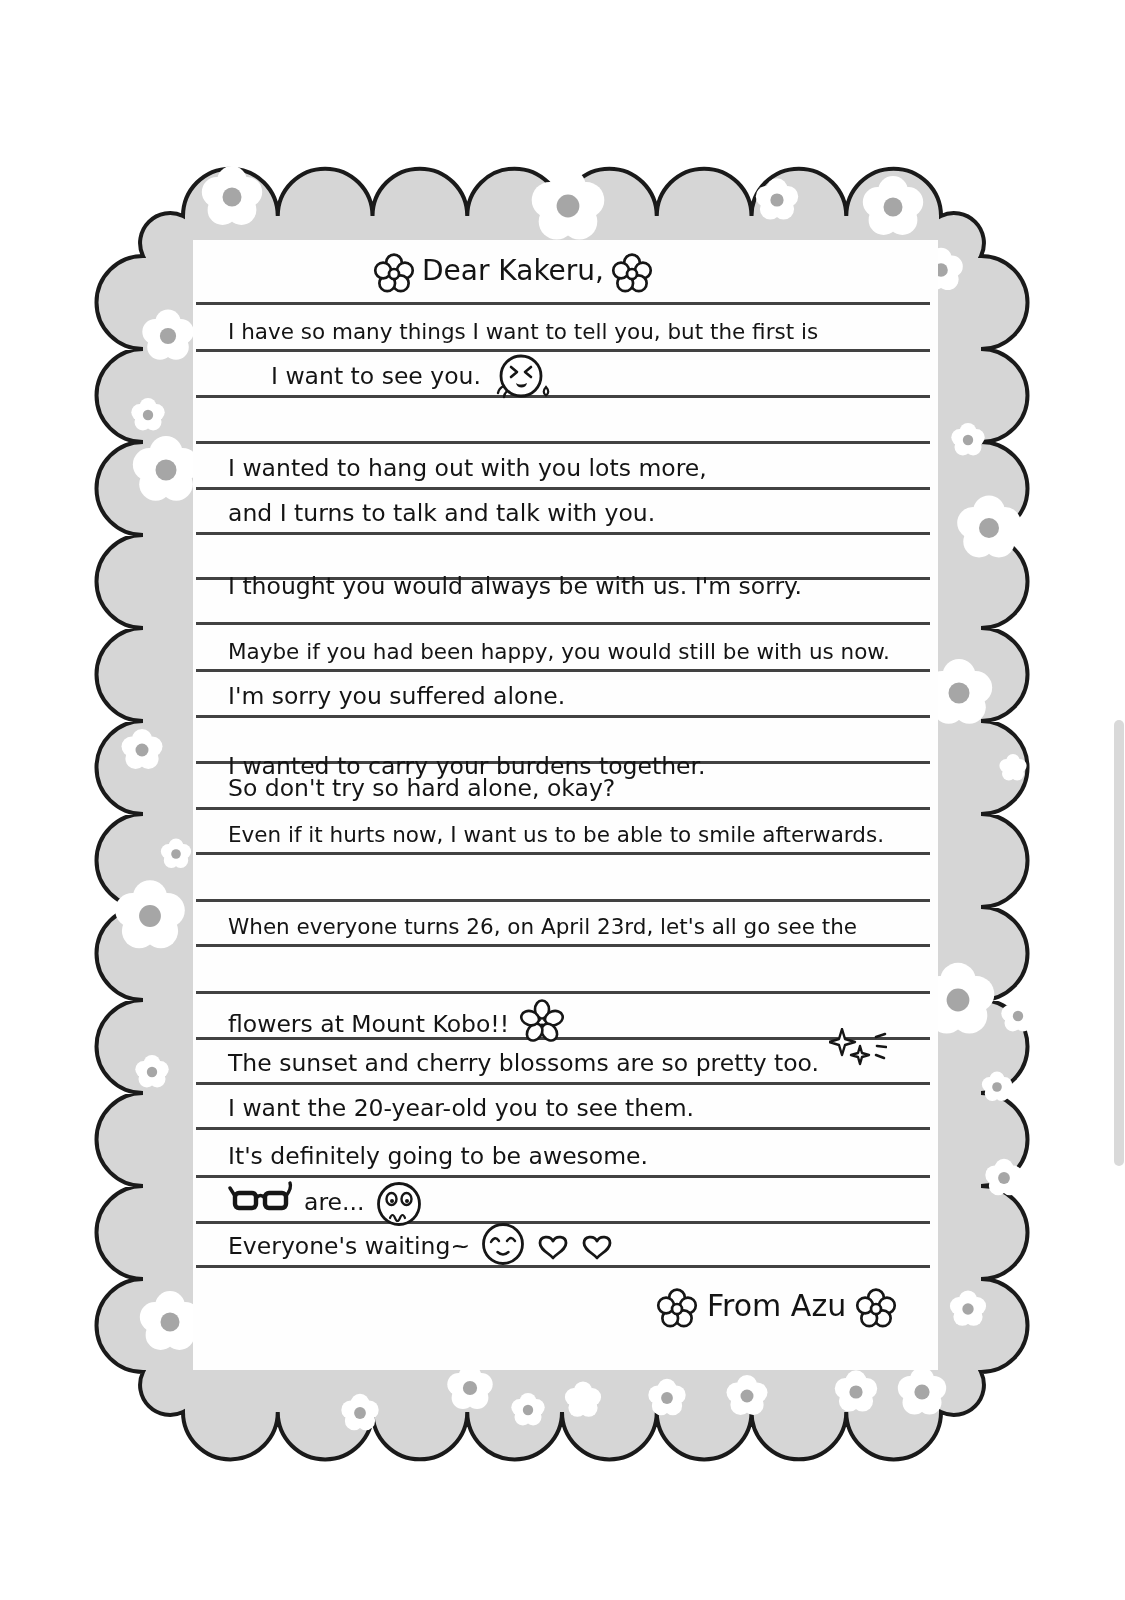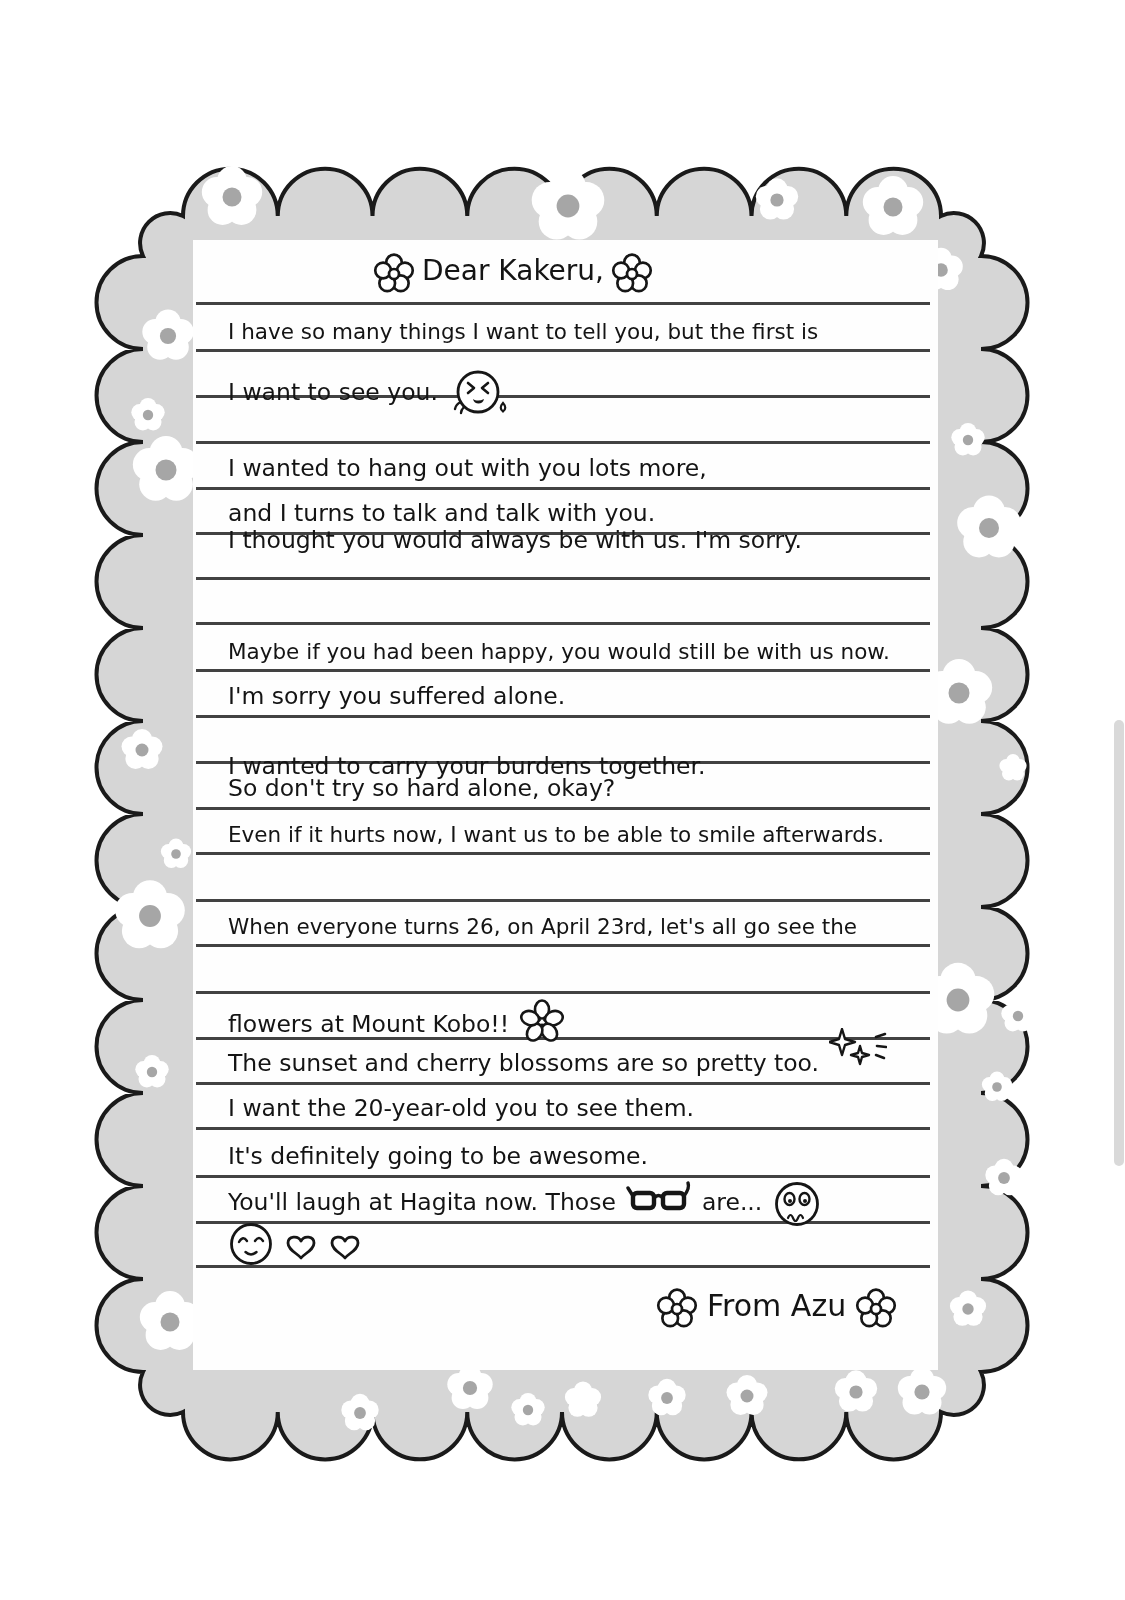--- a/index.html
+++ b/index.html
@@ -344,41 +344,41 @@
             <circle cx="-11.4" cy="-3.7" r="8.2"></circle>
             <circle cx="0" cy="0" r="5.2"></circle>
           </g>
         </svg>
       </span>
     </div>
   <div id="lines">
       <div class="row small" style="top: 303px;">
         <span class="txt">I have so many things I want to tell you, but the first is</span>
       </div>
-      <div class="row" style="top: 365px;">
+      <div class="row" style="top: 349px; margin-left: 43px;">
         <span class="txt">I want to see you.</span>
         <span class="icn" style="margin-bottom: -8px;">
           <svg width="60" height="54" viewBox="-27 -27 60 54">
             <circle cx="3" cy="0" r="20" fill="#fff" stroke="#161616" stroke-width="2.8"></circle>
             <path d="M -7 -9 L -1 -4 L -7 1" fill="none" stroke="#161616" stroke-width="2.6" stroke-linecap="round" stroke-linejoin="round"></path>
             <path d="M 13 -9 L 7 -4 L 13 1" fill="none" stroke="#161616" stroke-width="2.6" stroke-linecap="round" stroke-linejoin="round"></path>
             <path d="M -2 7 C -1 13 8 13 9 7 C 5 9 1 9 -2 7 Z" fill="#161616"></path>
             <path d="M -14 10 q -5 2 -6 7" stroke="#161616" stroke-width="2.4" fill="none" stroke-linecap="round"></path>
             <path d="M -11 15 q -3 3 -3 6" stroke="#161616" stroke-width="2.4" fill="none" stroke-linecap="round"></path>
             <path d="M 28 11 q 4.5 5 0 8.5 q -4.5 -3.5 0 -8.5 Z" fill="#fff" stroke="#161616" stroke-width="2.2"></path>
           </svg>
         </span>
       </div>
       <div class="row" style="top: 441px;">
         <span class="txt">I wanted to hang out with you lots more,</span>
       </div>
       <div class="row" style="top: 486px;">
         <span class="txt">and I turns to talk and talk with you.</span>
       </div>
-      <div class="row" style="top: 513px;">
+      <div class="row" style="top: 559px;">
         <span class="txt">I thought you would always be with us. I'm sorry.</span>
       </div>
       <div class="row small" style="top: 623px;">
         <span class="txt">Maybe if you had been happy, you would still be with us now.</span>
       </div>
       <div class="row" style="top: 669px;">
         <span class="txt">I'm sorry you suffered alone.</span>
       </div>
       <div class="row" style="top: 715px; margin-top: 24px;">
         <span class="txt">I wanted to carry your burdens together.</span>
@@ -427,21 +427,20 @@
           </svg>
         </span>
       </div>
       <div class="row" style="top: 1081px;">
         <span class="txt">I want the 20-year-old you to see them.</span>
       </div>
       <div class="row" style="top: 1129px;">
         <span class="txt">It's definitely going to be awesome.</span>
       </div>
       <div class="row" style="top: 1175px;">
-        <span class="txt">You'll laugh at Hagita now. Those</span>
         <span class="icn" style="margin-bottom: 6px;">
           <svg width="66" height="36" viewBox="-33 -22 66 36">
             <g fill="none" stroke="#161616" stroke-width="4.4" stroke-linejoin="round">
               <rect x="-26" y="-8" width="21" height="15" rx="4"></rect>
               <rect x="4" y="-8" width="21" height="15" rx="4"></rect>
               <path d="M -5 -3 q 4.5 -5 9 0" stroke-width="3.6"></path>
               <path d="M -26 -5 l -5 -8" stroke-width="3.4" stroke-linecap="round"></path>
               <path d="M 25 -5 q 6 -8 4 -13" stroke-width="3.4" stroke-linecap="round"></path>
             </g>
           </svg>
@@ -452,20 +451,21 @@
             <circle cx="0" cy="0" r="20.5" fill="#fff" stroke="#161616" stroke-width="2.8"></circle>
             <ellipse cx="-7.5" cy="-5" rx="5" ry="6" fill="#fff" stroke="#161616" stroke-width="2.4"></ellipse>
             <ellipse cx="7.5" cy="-5" rx="5" ry="6" fill="#fff" stroke="#161616" stroke-width="2.4"></ellipse>
             <circle cx="-7" cy="-3" r="2" fill="#161616"></circle>
             <circle cx="8" cy="-3" r="2" fill="#161616"></circle>
             <path d="M -9 14 q 2.5 -6 5 0 q 2.5 6 5 0 q 2.5 -6 5 0" fill="none" stroke="#161616" stroke-width="2.2" stroke-linecap="round"></path>
           </svg>
         </span>
       </div>
       <div class="row" style="top: 1219px;">
+        <span class="txt">Everyone's waiting~</span>
         <span class="icn" style="margin-bottom: -2px;">
           <svg width="46" height="46" viewBox="-23 -23 46 46">
             <circle cx="0" cy="0" r="19.5" fill="#fff" stroke="#161616" stroke-width="2.8"></circle>
             <path d="M -12 -2 q 4 -7 8 -1" fill="none" stroke="#161616" stroke-width="2.4" stroke-linecap="round"></path>
             <path d="M 4 -3 q 4 -6 8 0" fill="none" stroke="#161616" stroke-width="2.4" stroke-linecap="round"></path>
             <path d="M -5.5 8 q 5.5 5 11 0" fill="none" stroke="#161616" stroke-width="2.4" stroke-linecap="round"></path>
           </svg>
         </span>
         <span class="icn" style="margin-bottom: 4px;">
           <svg width="34" height="32" viewBox="-17 -15 34 32">

